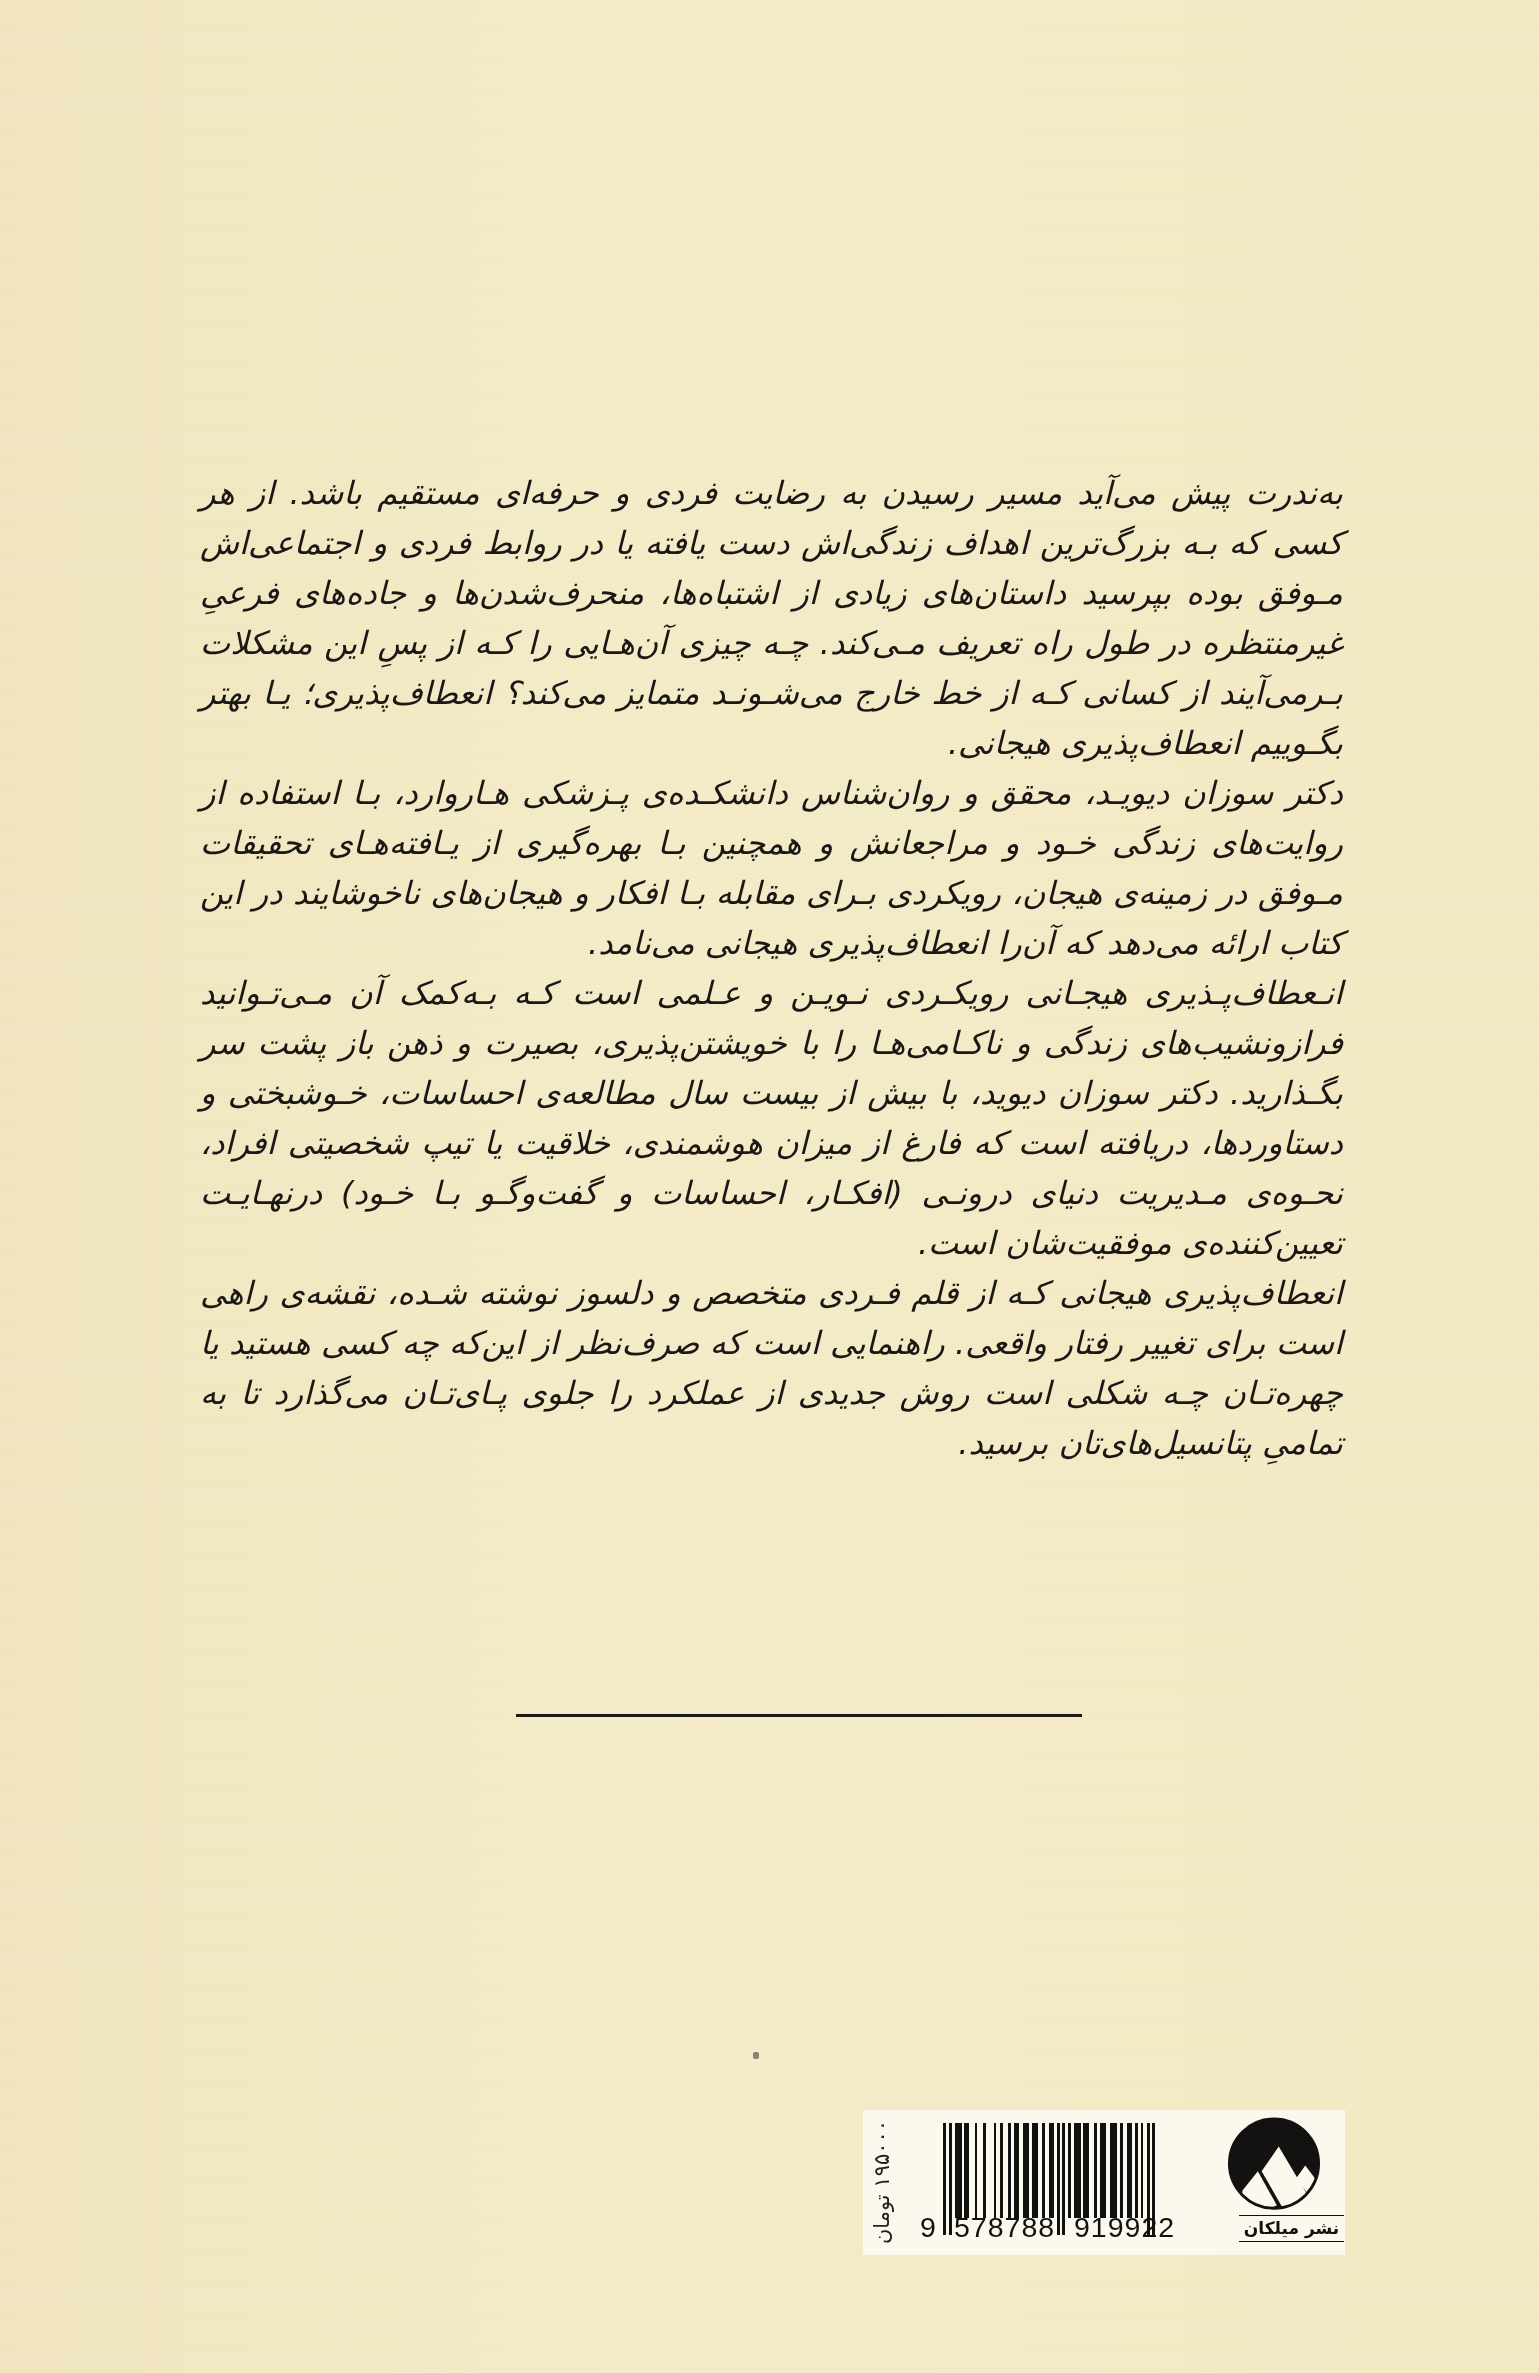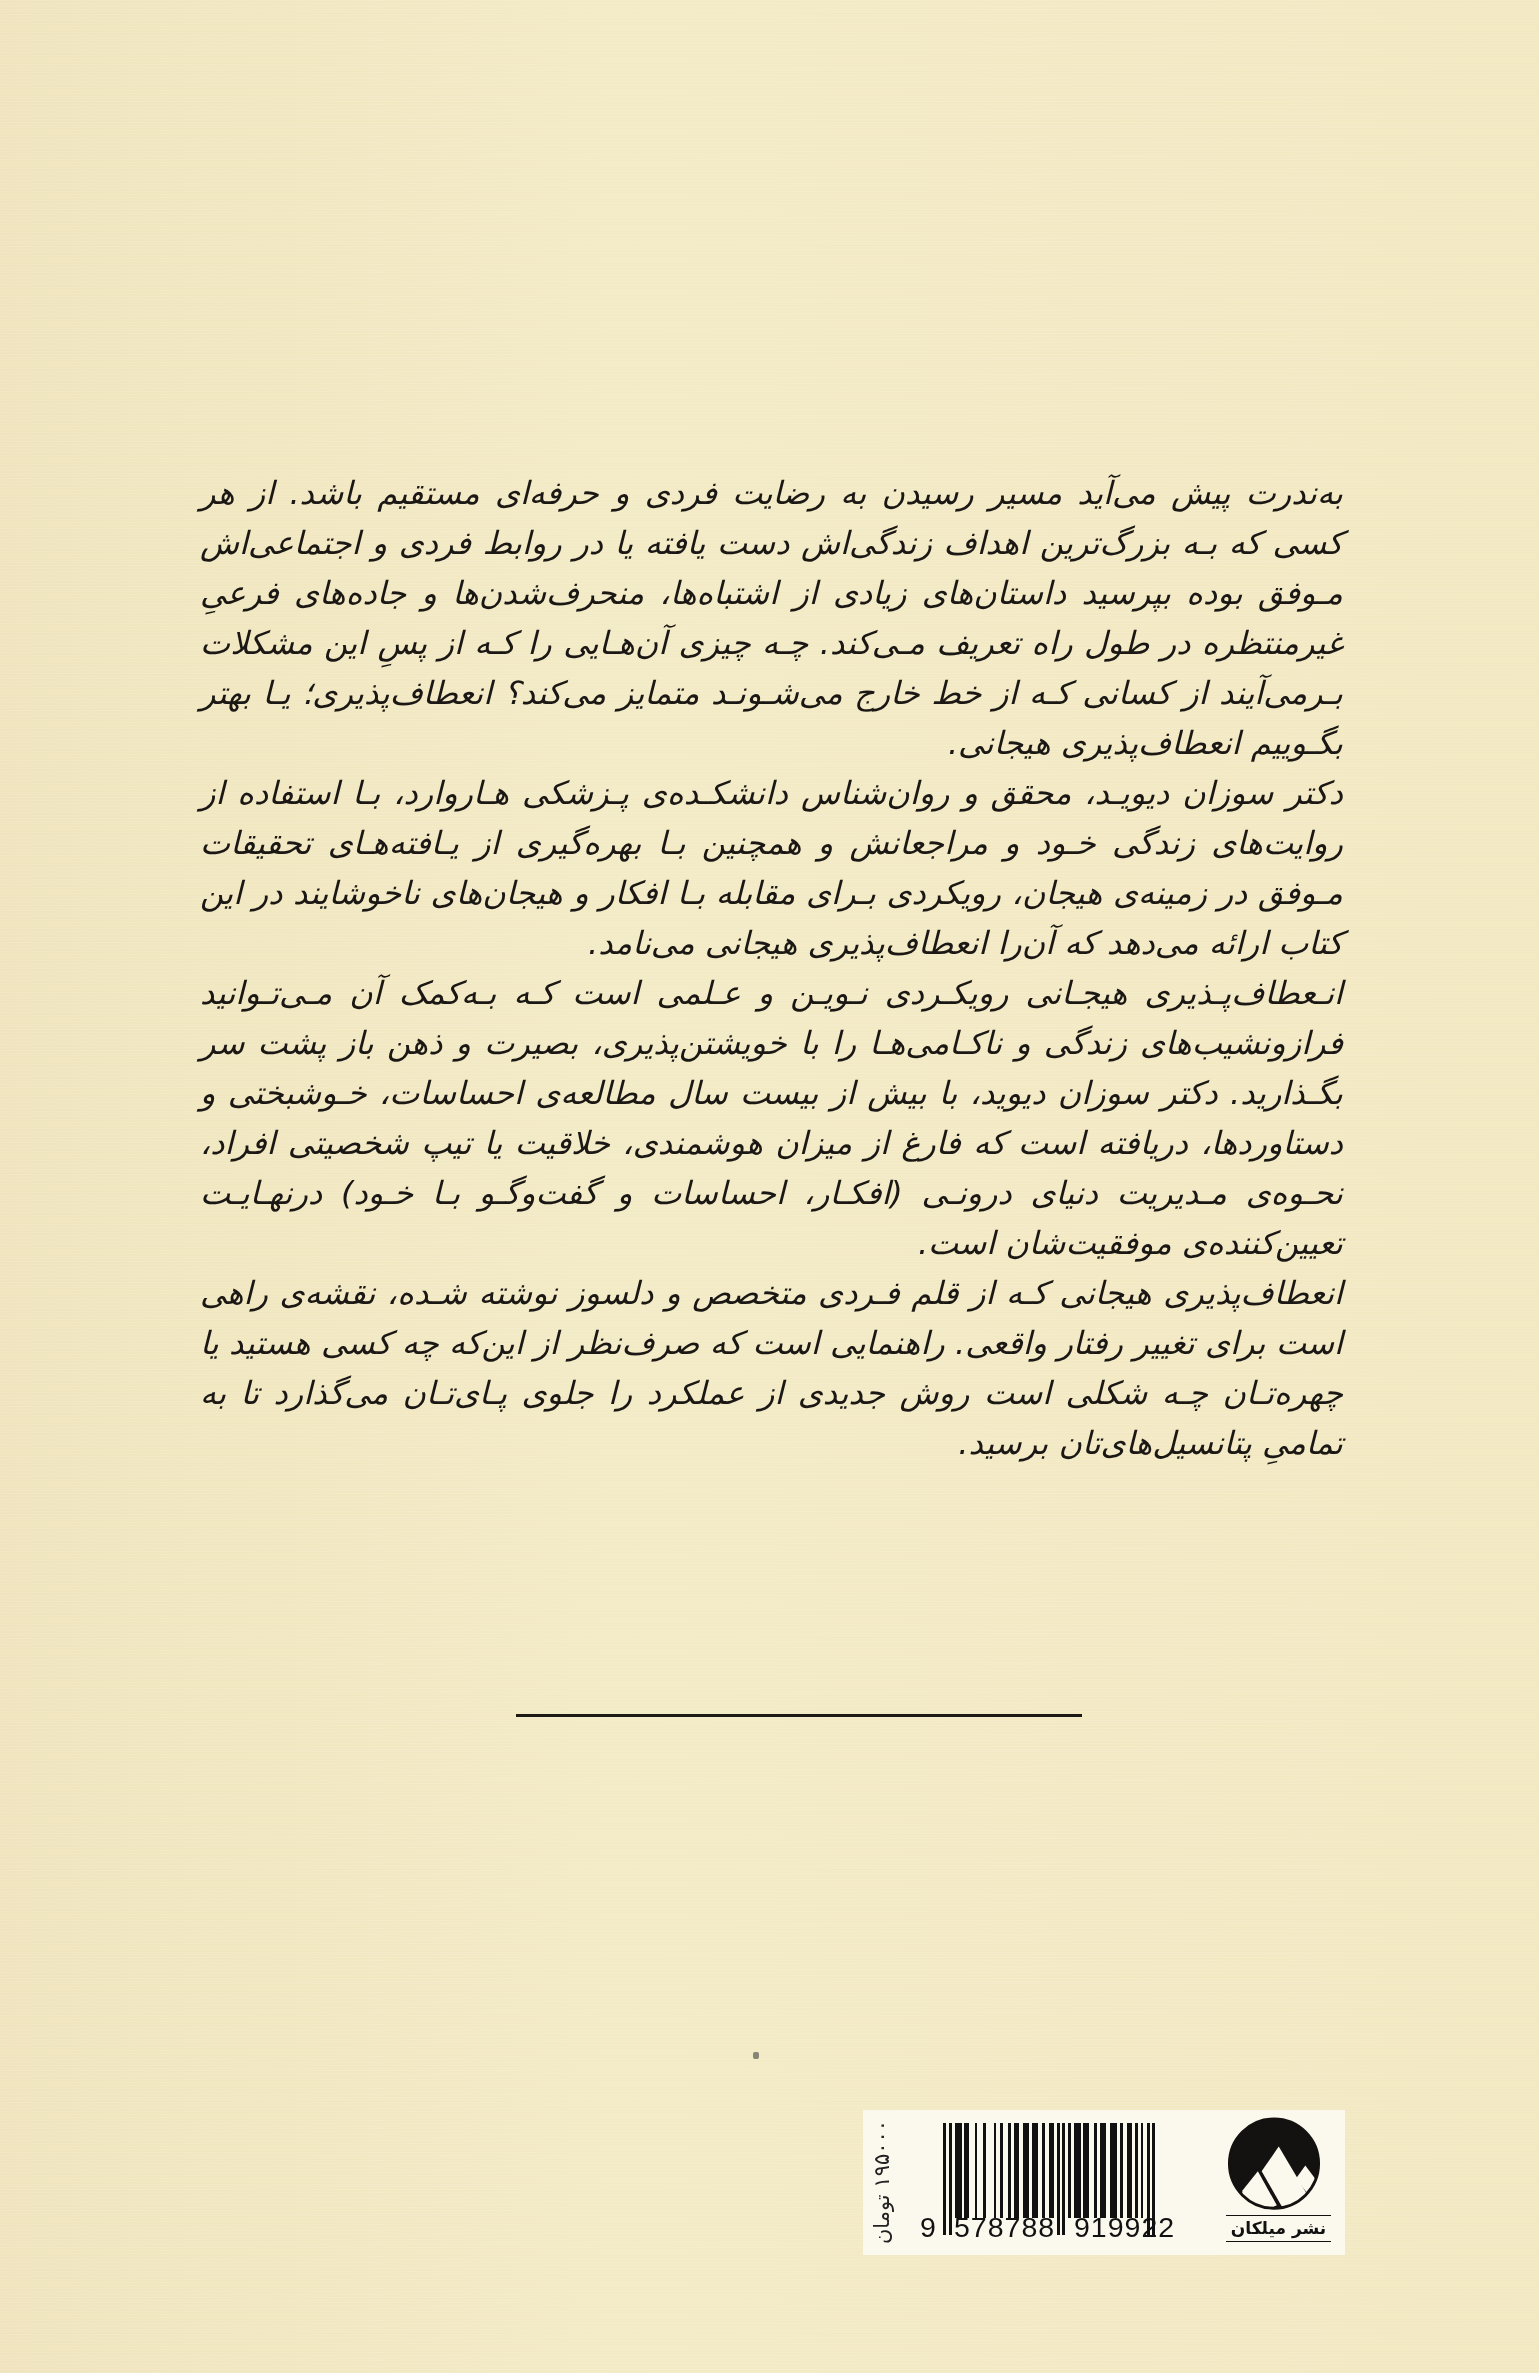--- a/index.html
+++ b/index.html
@@ -139,21 +139,21 @@
     .logo {
       position: absolute;
       left: 355px;
       top: 5.7px;
       width: 118px;
       height: 133px;
     }
     .logo svg { display: block; }
     .logo-label {
       position: absolute;
-      left: 8px;
+      left: 21px;
       top: 99px;
       width: 105px;
       text-align: center;
       direction: rtl;
       font-size: 17px;
       font-weight: bold;
       color: #111;
       border-top: 1.9px solid #111;
       border-bottom: 1.9px solid #111;
       line-height: 25px;

